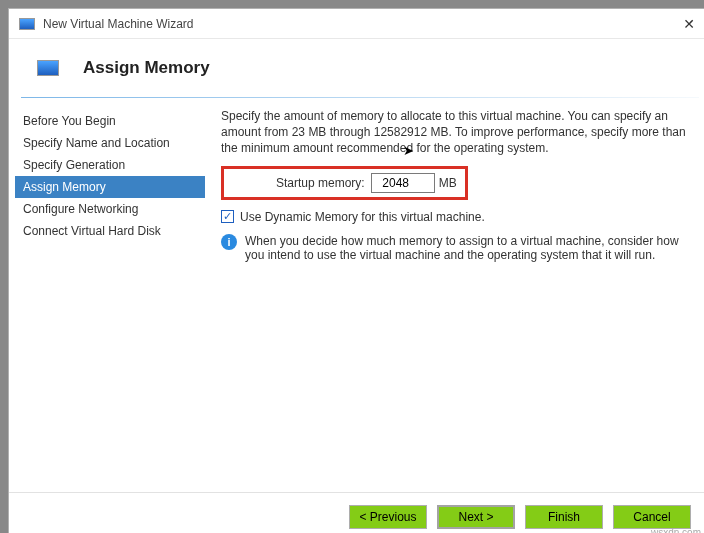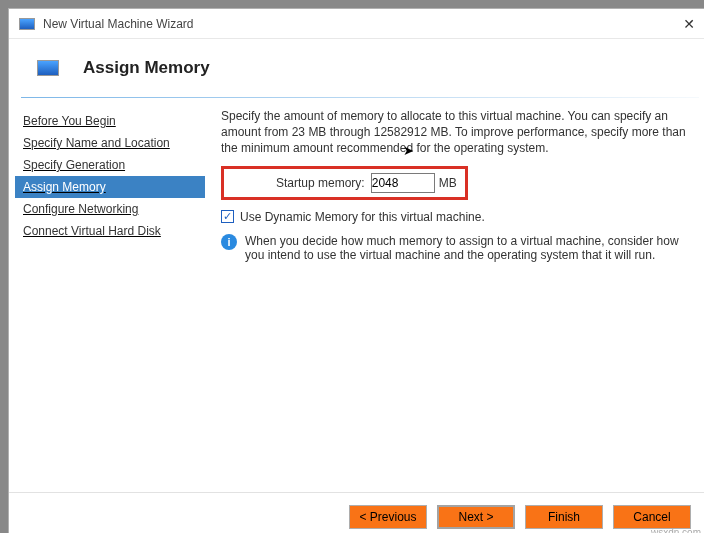--- a/index.html
+++ b/index.html
@@ -6,37 +6,37 @@
 body { background: #888; padding: 8px; }
 .window { width: 704px; height: 533px; background: #fff; border: 1px solid #b0b0b0; position: relative; }
 .titlebar { height: 30px; display: flex; align-items: center; padding: 0 0 0 10px; border-bottom: 1px solid #e8e8e8; color: #444; font-size: 12px; }
 .titlebar .icon { width: 16px; height: 12px; background: linear-gradient(#4aa3ff, #1e5fbf); border: 1px solid #999; margin-right: 8px; }
 .titlebar .close { margin-left: auto; width: 44px; text-align: center; color: #333; font-size: 14px; cursor: pointer; }
 .header { height: 58px; display: flex; align-items: center; padding-left: 28px; }
 .header .icon { width: 22px; height: 16px; background: linear-gradient(#4aa3ff, #1e5fbf); border: 1px solid #999; margin-right: 24px; }
 .header h1 { font-size: 17px; font-weight: 600; color: #222; }
 .divider-blue { height: 1px; background: linear-gradient(to right, #7db7e8, #f5f9fc); margin: 0 12px; }
 .body { display: flex; height: 395px; }
-.sidebar { width: 196px; padding: 12px 0 0 6px; text-decoration: underline; }
+.sidebar { width: 196px; padding: 12px 0 0 6px; }
 .sidebar .item { font-size: 12px; color: #333; padding: 4px 8px; cursor: pointer; }
 .sidebar .item.indent { padding-left: 24px; }
 .sidebar .item.selected { background: #3b82c4; color: #fff; }
 .content { flex: 1; padding: 10px 18px 0 16px; font-size: 12px; color: #333; }
 .content p { line-height: 1.35; margin-bottom: 9px; }
 .memrow { display: inline-flex; align-items: center; border: 3px solid #d93025; padding: 4px 8px 4px 4px; margin-bottom: 10px; }
 .memrow label { margin-right: 6px; margin-left: 48px; }
-.memrow input { width: 64px; height: 20px; border: 1px solid #7a7a7a; text-align: left; padding-right: 14px; font-size: 12px; }
+.memrow input { width: 64px; height: 20px; border: 1px solid #7a7a7a; text-align: center; padding-right: 14px; font-size: 12px; }
 .memrow .unit { margin-left: 4px; }
 .cursor { position: absolute; font-size: 13px; color: #000; pointer-events: none; top: 134px; left: 394px; }
 .checkrow { display: flex; align-items: center; margin-bottom: 10px; }
 .checkrow .box { width: 13px; height: 13px; border: 1px solid #1e5fbf; color: #1e5fbf; font-size: 11px; line-height: 11px; text-align: center; margin-right: 6px; }
 .inforow { display: flex; align-items: flex-start; gap: 8px; }
 .inforow .info { width: 16px; height: 16px; border-radius: 50%; background: #2a8ae0; color: #fff; font-size: 11px; font-weight: bold; text-align: center; line-height: 16px; flex-shrink: 0; }
 .footer { position: absolute; bottom: 0; left: 0; right: 0; height: 48px; border-top: 1px solid #e2e2e2; display: flex; justify-content: flex-end; align-items: center; gap: 10px; padding: 0 20px; }
-.footer button { min-width: 78px; height: 24px; font-size: 12px; border: 1px solid #adadad; background: #f97316; cursor: pointer; }
+.footer button { min-width: 78px; height: 24px; font-size: 12px; border: 1px solid #adadad; background: #84cc16; cursor: pointer; }
 .footer button.primary { border: 2px solid #a3a3a3; }
 .watermark { position: absolute; right: 10px; bottom: 2px; font-size: 10px; color: #aaa; }
 </style>
 </head>
 <body>
 
 <div class="window">
   <div class="titlebar">
     <span class="icon"></span>
     <span>New Virtual Machine Wizard</span>

